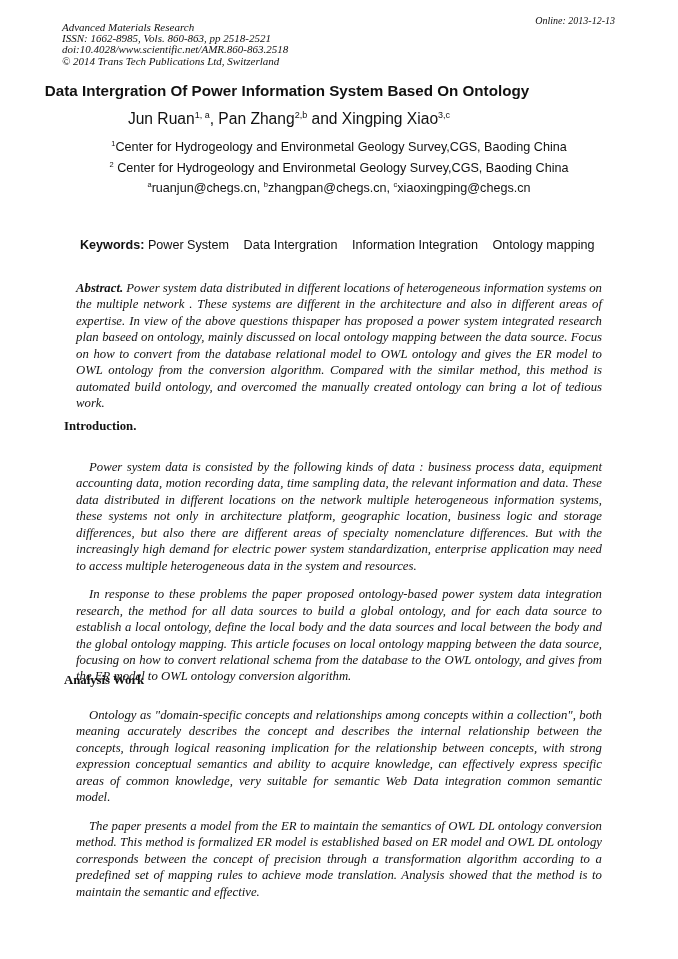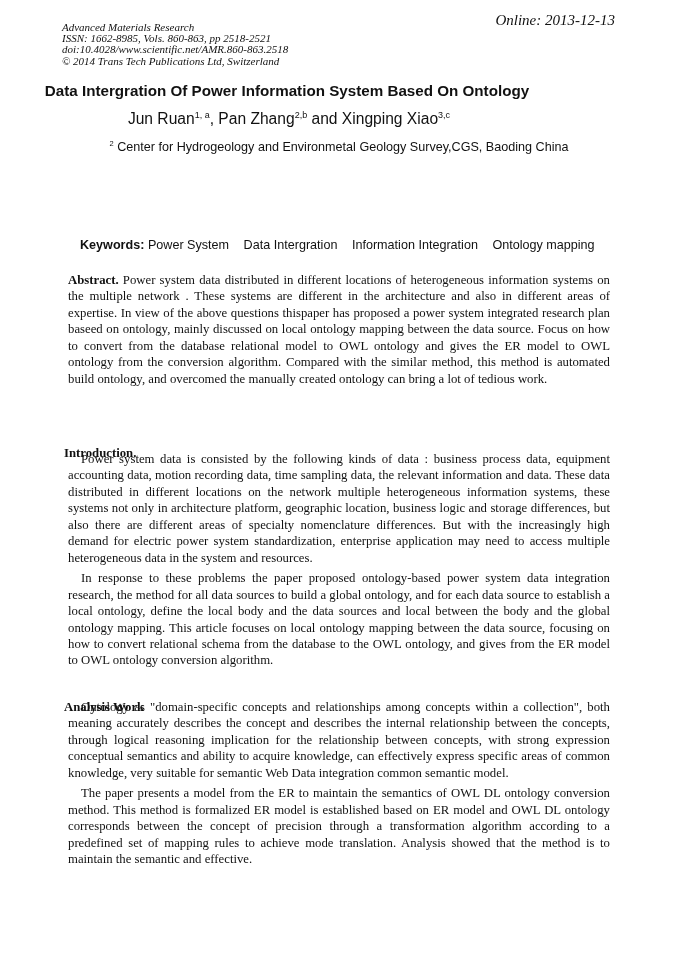--- a/index.html
+++ b/index.html
@@ -7,21 +7,21 @@
   .serif { font-family: "Liberation Serif", "DejaVu Serif", serif; }
   .sans { font-family: "Liberation Sans", "DejaVu Sans", sans-serif; }
 
   .header-left {
     position: absolute; left: 62px; top: 22px;
     font-size: 11px; line-height: 11.2px; font-style: italic;
   }
   .header-left div { white-space: nowrap; }
   .header-right {
     position: absolute; right: 63px; top: 15px;
-    font-size: 15px; line-height: 11.2px; font-style: italic;
+    font-size: 10px; line-height: 11.2px; font-style: italic;
   }
 
   .title {
     position: absolute; left: 0; width: 574px; top: 82px; text-align: center;
     font-size: 15.2px; font-weight: bold; letter-spacing: 0px;
   }
   .authors {
     position: absolute; left: 0; width: 578px; top: 110px; text-align: center;
     font-size: 15.6px;
   }
@@ -38,46 +38,48 @@
     position: absolute; left: 64px; top: 238px;
     font-size: 12.6px; white-space: nowrap; padding-left: 16px;
   }
   .keywords b { font-weight: bold; }
   .keywords .kw { margin-right: 11px; }
 
   .block {
     position: absolute; left: 64px; width: 550px;
     font-size: 12.75px; line-height: 16.45px; text-align: justify;
   }
-  .block p { margin: 4px; }
+  .block p { margin: 12px; font-style: italic; }
   .indent { text-indent: 13px; }
   .block b { font-weight: bold; }
   .heading {
-    position: absolute; left: 64px; font-size: 12.75px; font-weight: bold; margin-top: 27px;
+    position: absolute; left: 64px; font-size: 12.75px; font-weight: bold;
   }
 </style>
 </head>
 <body>
 
 <div class="header-left serif">
   <div>Advanced Materials Research</div>
   <div>ISSN: 1662-8985, Vols. 860-863, pp 2518-2521</div>
   <div>doi:10.4028/www.scientific.net/AMR.860-863.2518</div>
   <div>© 2014 Trans Tech Publications Ltd, Switzerland</div>
 </div>
 <div class="header-right serif">Online: 2013-12-13</div>
 
 <div class="title sans">Data Intergration Of Power Information System Based On Ontology</div>
 
 <div class="authors sans">
   <span>Jun Ruan</span><sup>1, a</sup><span>, </span><span>Pan Zhang</span><sup>2,b</sup><span> and </span><span>Xingping Xiao</span><sup>3,c</sup>
 </div>
 
 <div class="affils sans">
+  <div><sup>1</sup><span>Center for Hydrogeology and Environmetal Geology Survey,CGS, Baoding China</span></div>
   <div><sup>2</sup><span> Center for Hydrogeology and Environmetal Geology Survey,CGS, Baoding China</span></div>
+  <div><sup>a</sup><span>ruanjun@chegs.cn, </span><sup>b</sup><span>zhangpan@chegs.cn, </span><sup>c</sup><span>xiaoxingping@chegs.cn</span></div>
 </div>
 
 <div class="keywords sans">
   <b>Keywords:</b>
   <span class="kw">Power System</span>
   <span class="kw">Data Intergration</span>
   <span class="kw">Information Integration</span>
   <span class="kw">Ontology mapping</span>
 </div>
 

